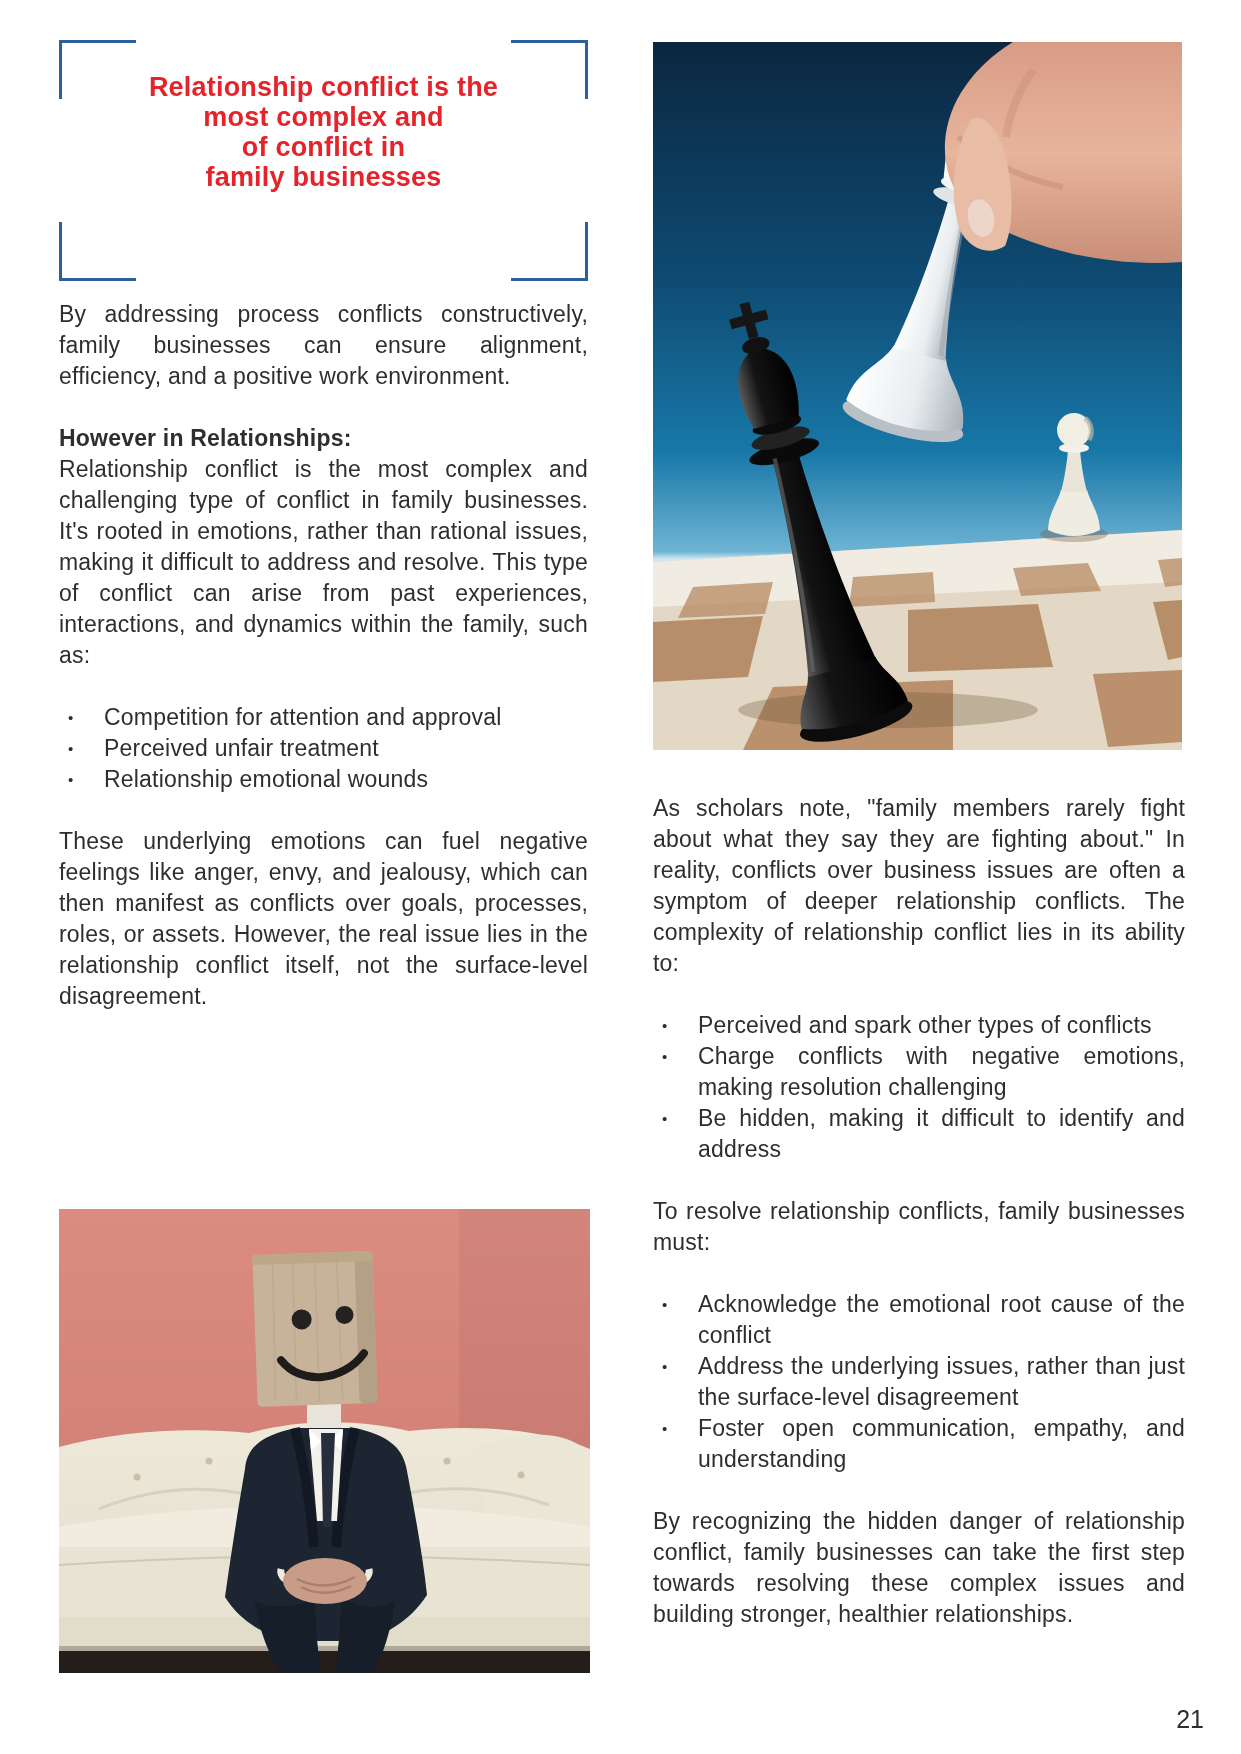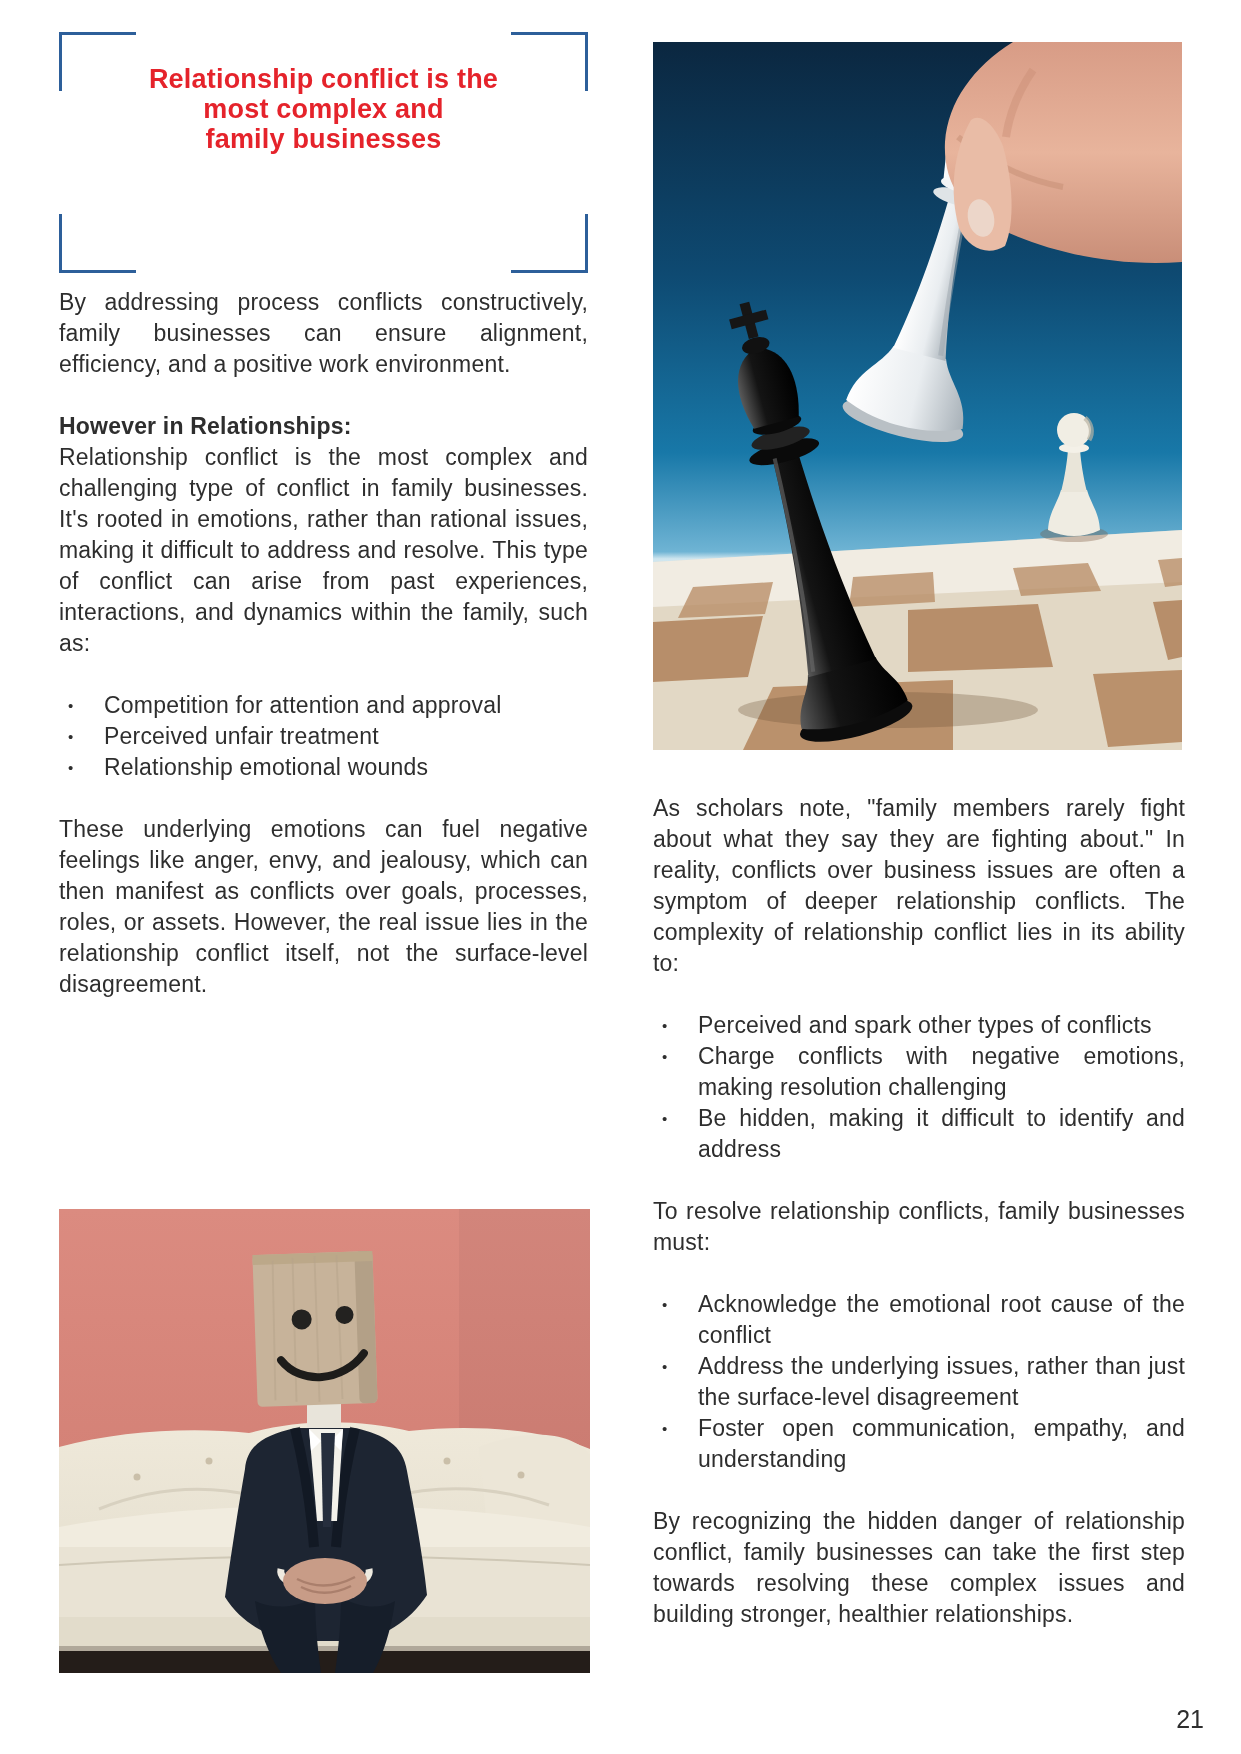--- a/index.html
+++ b/index.html
@@ -2,34 +2,34 @@
 <html style="--accent-red: #e5232b; --bracket-blue: #2d5f9a; --body-text: #2e2e2e;"><head>
 <meta charset="utf-8">
 <style>
   html,body{margin:0;padding:0;background:#ffffff;}
   .page{
     position:relative;width:1241px;height:1754px;background:#ffffff;
     font-family:"Liberation Sans",sans-serif;color:var(--body-text,#2e2e2e);
     overflow:hidden;
   }
   
-  .quote-frame{position:absolute;left:59px;top:32px;width:529px;height:241px;}
+  .quote-frame{position:absolute;left:59px;top:40px;width:529px;height:241px;}
   .corner{position:absolute;width:74px;height:56px;}
   .corner.tl{left:0;top:0;border-left:3px solid var(--bracket-blue,#2d5f9a);border-top:3px solid var(--bracket-blue,#2d5f9a);}
   .corner.tr{right:0;top:0;border-right:3px solid var(--bracket-blue,#2d5f9a);border-top:3px solid var(--bracket-blue,#2d5f9a);}
   .corner.bl{left:0;bottom:0;border-left:3px solid var(--bracket-blue,#2d5f9a);border-bottom:3px solid var(--bracket-blue,#2d5f9a);}
   .corner.br{right:0;bottom:0;border-right:3px solid var(--bracket-blue,#2d5f9a);border-bottom:3px solid var(--bracket-blue,#2d5f9a);}
   .quote-text{
     position:absolute;left:0;right:0;top:32px;text-align:center;
     color:var(--accent-red,#e5232b);font-weight:700;font-size:27px;line-height:30px;
     letter-spacing:0.2px;
   }
   
   .col{position:absolute;font-size:23px;line-height:31px;text-align:justify;letter-spacing:0.2px;}
-  .col-left{left:59px;top:287px;width:529px;}
+  .col-left{left:59px;top:299px;width:529px;}
   .col-right{left:653px;top:793px;width:532px;}
   .col p{margin:0 0 31px 0;}
   .col p.nogap{margin-bottom:0;}
   .heading{font-weight:700;}
   .bullets{margin:0 0 31px 0;}
   .bullet{position:relative;padding-left:45px;text-align:justify;}
   .bullet::before{content:"\2022";position:absolute;left:9px;top:0;font-size:15px;line-height:31px;}
   
   .photo{position:absolute;overflow:hidden;}
   .photo svg{display:block;width:100%;height:100%;}
@@ -44,20 +44,21 @@
 <div class="page">
 
   <div class="quote-frame">
     <div class="corner tl"></div>
     <div class="corner tr"></div>
     <div class="corner bl"></div>
     <div class="corner br"></div>
     <div class="quote-text">
       <div>Relationship conflict is the</div>
       <div>most complex and</div>
+      <div>of conflict in</div>
       <div>family businesses</div>
     </div>
   </div>
 
   <div class="photo photo-chess" role="img" aria-label="Hand moving a white chess piece to topple a black king on a chessboard">
     <svg viewBox="0 0 529 708" preserveAspectRatio="none" xmlns="http://www.w3.org/2000/svg">
       <defs>
         <linearGradient id="sky" x1="0" y1="0" x2="0" y2="1">
           <stop offset="0" stop-color="#0b2740"></stop>
           <stop offset="0.33" stop-color="#0e4a72"></stop>

